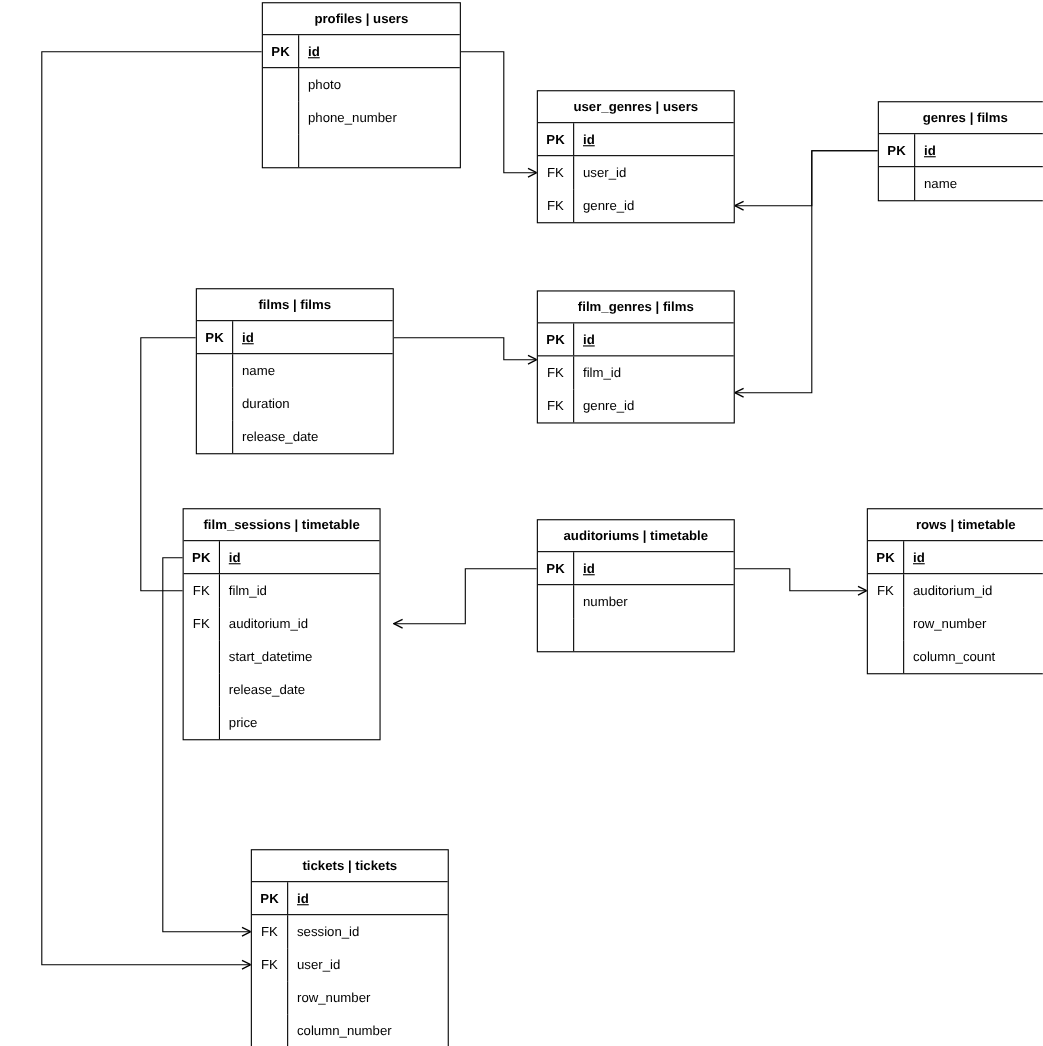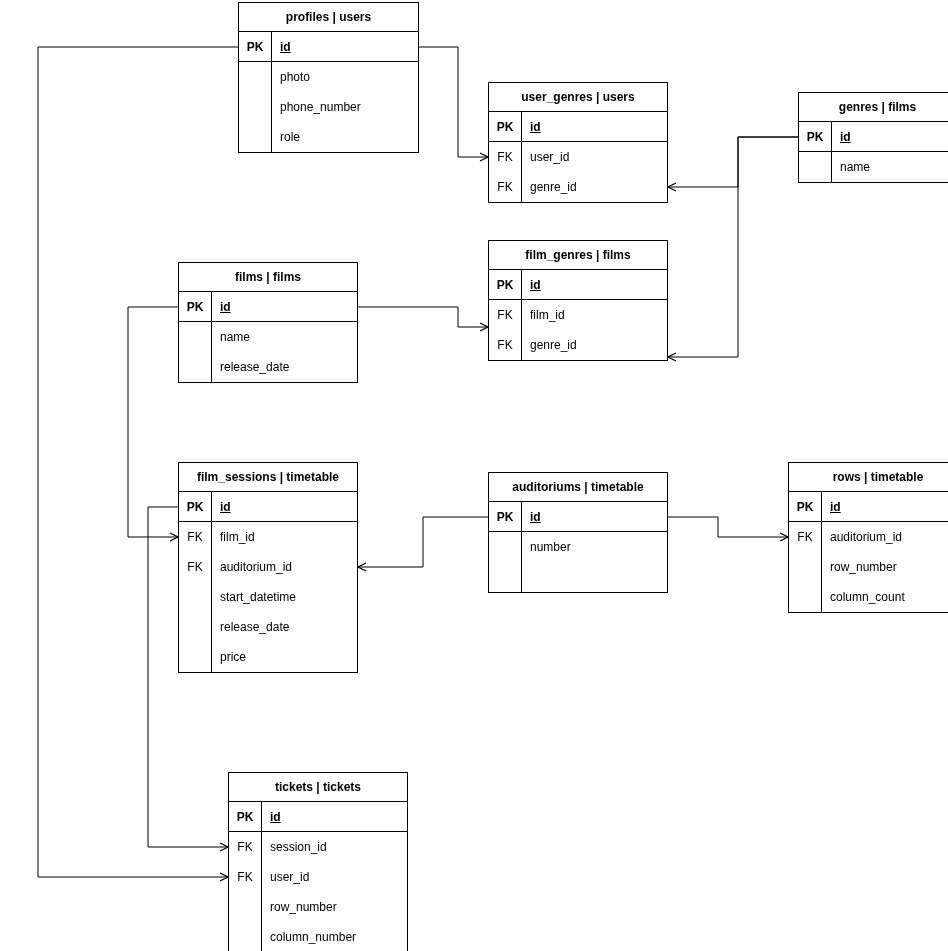--- a/index.html
+++ b/index.html
@@ -102,21 +102,20 @@
         <div class="entity-row">
           <div class="key-cell"></div>
           <div class="field-cell">photo</div>
         </div>
         <div class="entity-row">
           <div class="key-cell"></div>
           <div class="field-cell">phone_number</div>
         </div>
         <div class="entity-row">
           <div class="key-cell"></div>
-          <div class="field-cell">role</div>
         </div>
       </div>
       <div class="entity" style="left: 457px; top: 82px; width: 180px;">
         <div class="entity-title">user_genres | users</div>
         <div class="entity-row pk-row">
           <div class="key-cell pk">PK</div>
           <div class="field-cell pk-field">id</div>
         </div>
         <div class="entity-row">
           <div class="key-cell">FK</div>
@@ -143,39 +142,43 @@
         <div class="entity-row pk-row">
           <div class="key-cell pk">PK</div>
           <div class="field-cell pk-field">id</div>
         </div>
         <div class="entity-row">
           <div class="key-cell"></div>
           <div class="field-cell">name</div>
         </div>
         <div class="entity-row">
           <div class="key-cell"></div>
+          <div class="field-cell">duration</div>
+        </div>
+        <div class="entity-row">
+          <div class="key-cell"></div>
           <div class="field-cell">release_date</div>
         </div>
       </div>
-      <div class="entity" style="left: 457px; top: 240px; width: 180px;">
+      <div class="entity" style="left: 457px; top: 264px; width: 180px;">
         <div class="entity-title">film_genres | films</div>
         <div class="entity-row pk-row">
           <div class="key-cell pk">PK</div>
           <div class="field-cell pk-field">id</div>
         </div>
         <div class="entity-row">
           <div class="key-cell">FK</div>
           <div class="field-cell">film_id</div>
         </div>
         <div class="entity-row">
           <div class="key-cell">FK</div>
           <div class="field-cell">genre_id</div>
         </div>
       </div>
-      <div class="entity" style="left: 147px; top: 462px; width: 180px;">
+      <div class="entity" style="left: 135px; top: 462px; width: 180px;">
         <div class="entity-title">film_sessions | timetable</div>
         <div class="entity-row pk-row">
           <div class="key-cell pk">PK</div>
           <div class="field-cell pk-field">id</div>
         </div>
         <div class="entity-row">
           <div class="key-cell">FK</div>
           <div class="field-cell">film_id</div>
         </div>
         <div class="entity-row">

